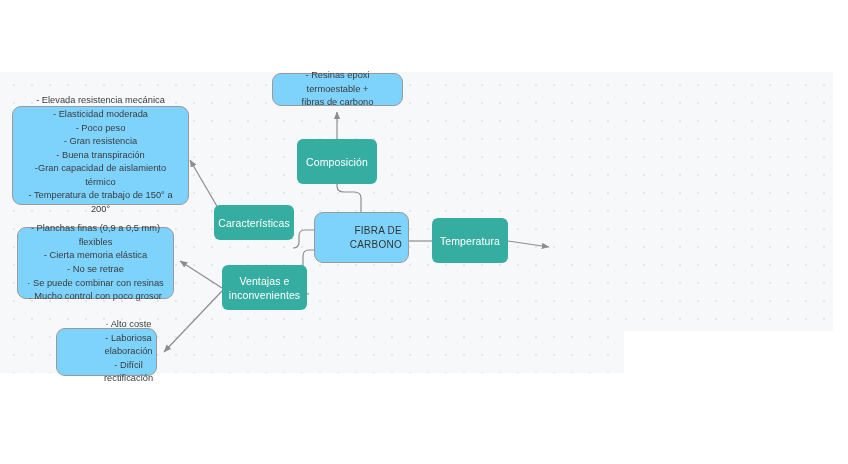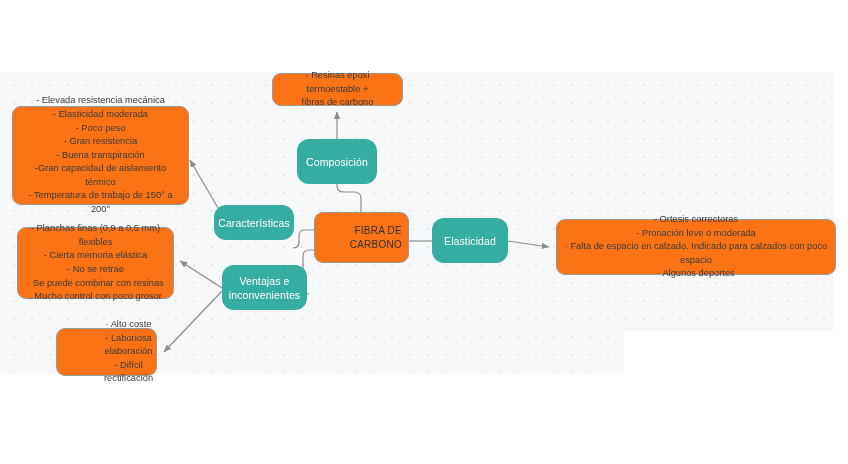--- a/index.html
+++ b/index.html
@@ -59,30 +59,30 @@
     box-sizing: border-box;
     display: flex;
     align-items: center;
     justify-content: center;
     text-align: center;
   }
 
   
   .node-teal {
     background: #36ada1;
-    border-radius: 12px;
+    border-radius: 6px;
     color: #ffffff;
     font-size: 10.5px;
     line-height: 14px;
     letter-spacing: .1px;
   }
 
   
   .node-white {
-    background: #f97316;
+    background: #7dd3fc;
     border: 1px solid #9a9a9a;
     border-radius: 9px;
     color: #3b3b3b;
     font-size: 9.3px;
     line-height: 13.6px;
   }
 
   .node-white.center {
     font-size: 10px;
     letter-spacing: .25px;
@@ -144,21 +144,21 @@
 
   <div class="node node-teal" id="n-composicion">
     <span class="lines">Composición</span>
   </div>
 
   <div class="node node-teal" id="n-caracteristicas">
     <span class="lines">Características</span>
   </div>
 
   <div class="node node-teal" id="n-indicaciones">
-    <span class="lines">Elasticidad</span>
+    <span class="lines">Temperatura</span>
   </div>
 
   <div class="node node-teal" id="n-ventajas">
     <span class="lines">Ventajas e
 inconvenientes</span>
   </div>
 
   <div class="node node-white center" id="n-central">
     <span class="lines">FIBRA DE CARBONO</span>
   </div>
@@ -185,22 +185,16 @@
 · Se puede combinar con resinas
 . Mucho control con poco grosor</span>
   </div>
 
   <div class="node node-white" id="b-inconvenientes">
     <span class="lines">· Alto coste
 - Laboriosa elaboración
 - Difícil rectificación</span>
   </div>
 
-  <div class="node node-white" id="b-indicaciones">
-    <span class="lines">- Ortesis correctoras
-- Pronación leve o moderada
-· Falta de espacio en calzado. Indicado para calzados con poco espacio
-· Algunos deportes</span>
-  </div>
 
   <div id="overlay-panel"></div>
 
 </div>
 
 </body></html>

